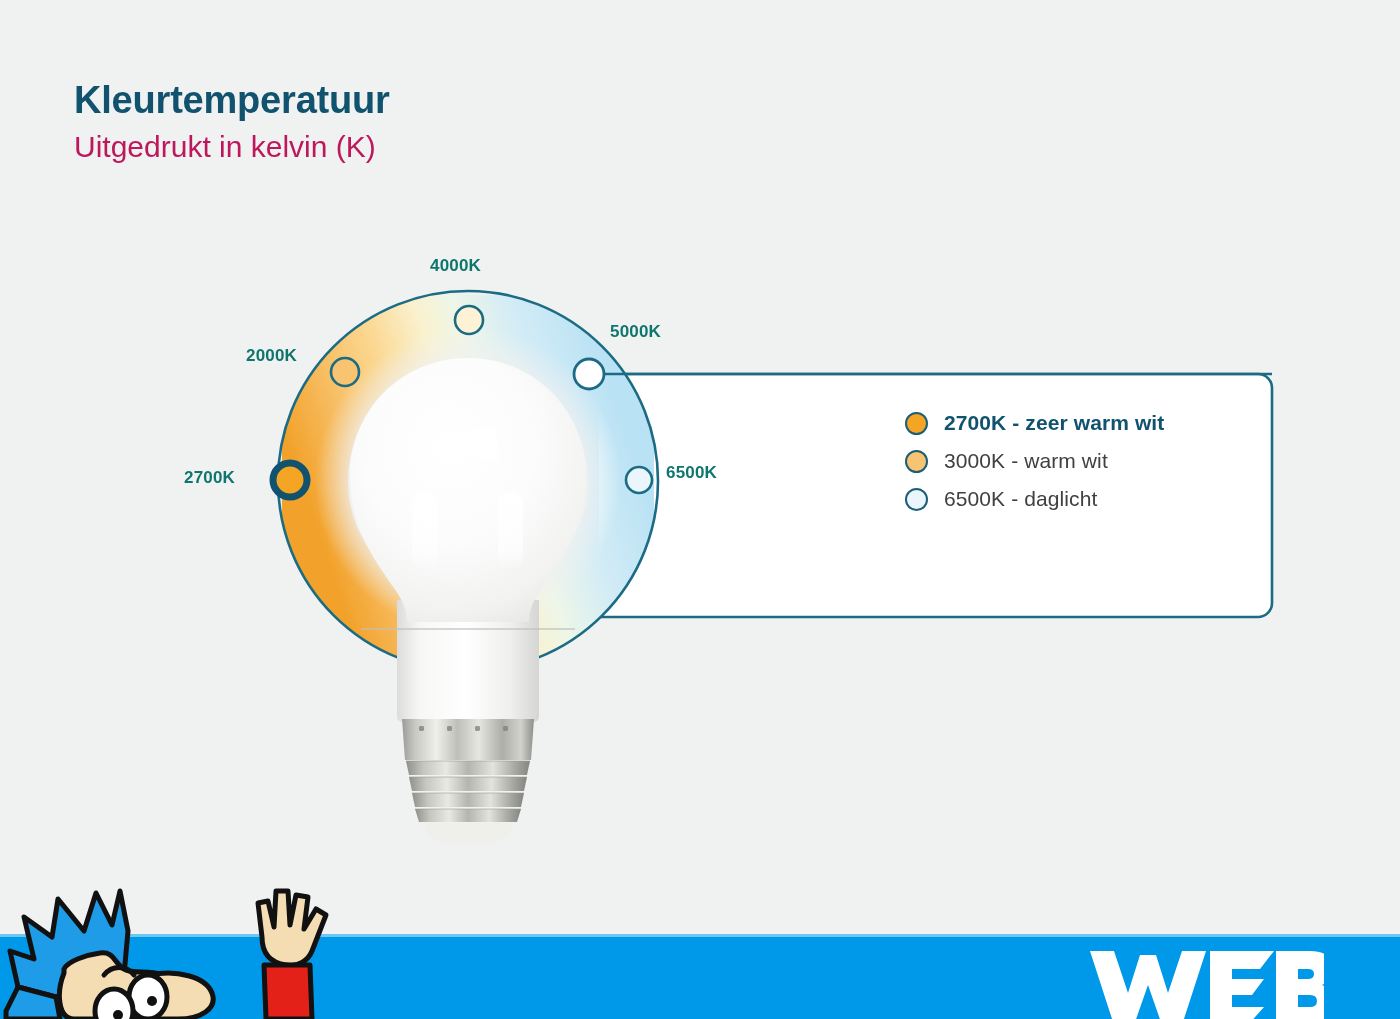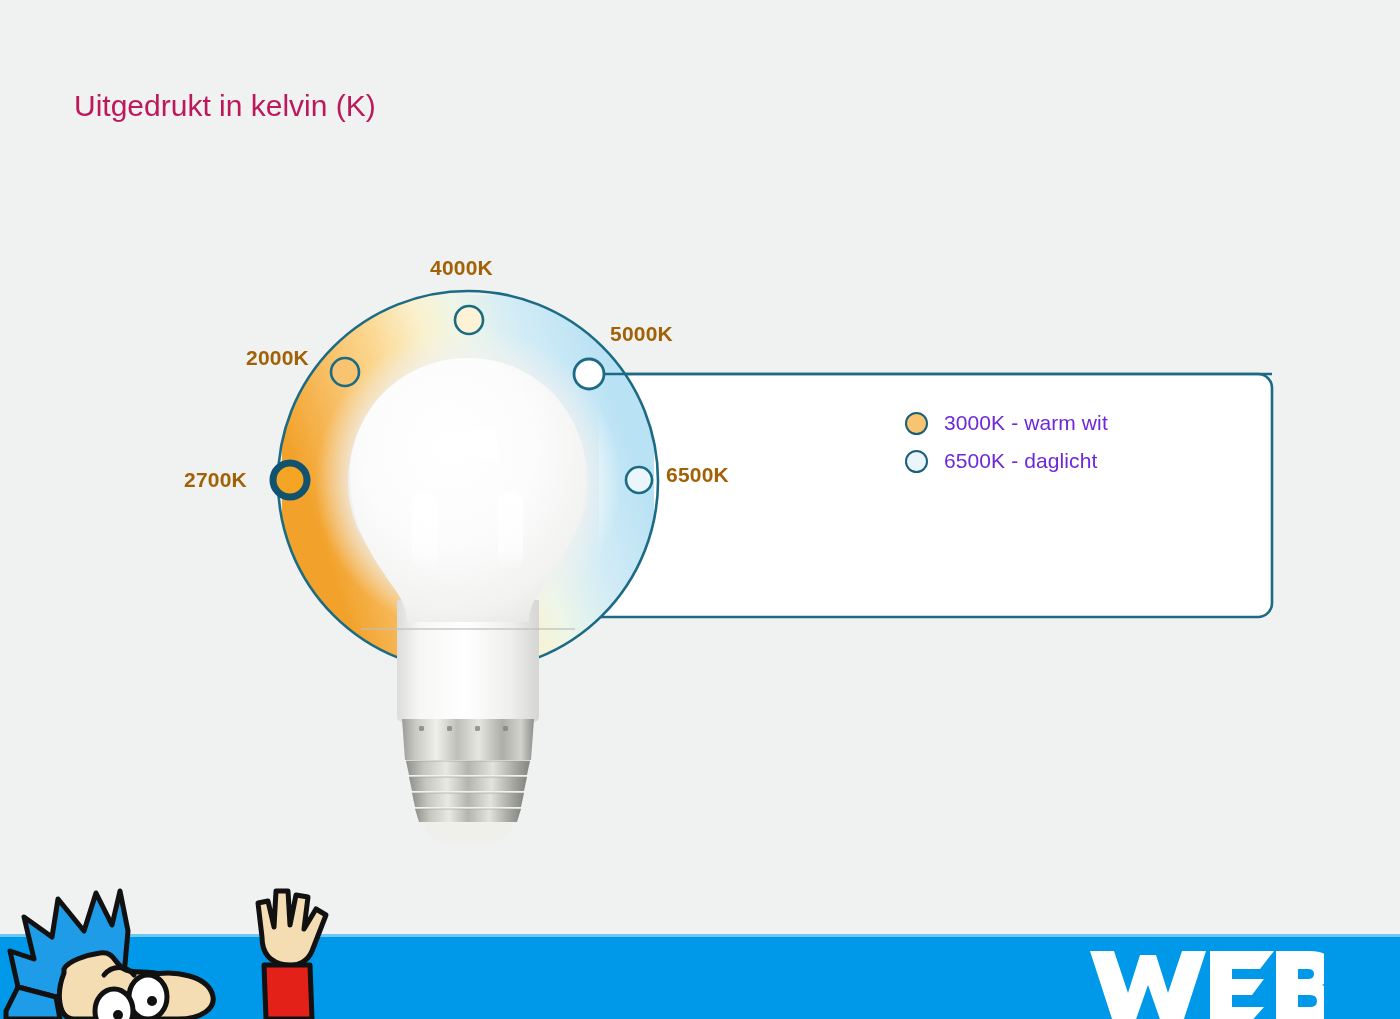--- a/index.html
+++ b/index.html
@@ -22,21 +22,21 @@
   #subtitle{
     font-size:30px;font-weight:400;color:#be185d;
     line-height:1.2;margin:8px 0 0 0;white-space:nowrap;
   }
 
   
   #diagram{position:absolute;left:0;top:0;width:1400px;height:1019px;}
 
   
   .klabel{
-    position:absolute;font-size:21px;font-weight:700;color:#a16207;
+    position:absolute;font-size:17px;font-weight:700;color:#0f766e;
     white-space:nowrap;letter-spacing:0.2px;
   }
   #lab2700{left:184px;top:468px;}
   #lab3000{left:246px;top:346px;}
   #lab4000{left:430px;top:256px;}
   #lab5000{left:610px;top:322px;}
   #lab6500{left:666px;top:463px;}
 
   
   #legend-list{
@@ -44,21 +44,21 @@
   }
   .legend-row{
     display:flex;align-items:center;height:38px;
   }
   .legend-dot{
     width:23px;height:23px;border-radius:50%;
     border:2.4px solid #1A5E78;box-sizing:border-box;
     flex:0 0 auto;margin-right:16px;
   }
   .legend-text{
-    font-size:21px;color:#6d28d9;white-space:nowrap;letter-spacing:0.1px;
+    font-size:21px;color:#404040;white-space:nowrap;letter-spacing:0.1px;
   }
   .legend-row.is-active .legend-text{font-weight:700;color:#11536E;}
 
   
   #bottom-bar{
     position:absolute;left:0;bottom:0;width:1400px;height:82px;
     background:#0099EA;
   }
   #bottom-bar-edge{
     position:absolute;left:0;bottom:82px;width:1400px;height:3px;
@@ -66,20 +66,21 @@
   }
   #logo{position:absolute;right:76px;bottom:-8px;width:236px;height:86px;}
   #mascot{position:absolute;left:0px;bottom:0px;width:345px;height:140px;}
 </style>
 </head>
 <body>
 
 <div class="stage">
 
   <div id="header">
+    <h1 id="title">Kleurtemperatuur</h1>
     <p id="subtitle">Uitgedrukt in kelvin (K)</p>
   </div>
 
   <svg id="diagram" viewBox="0 0 1400 1019">
     <defs>
 
       <linearGradient id="ringGrad" x1="0" y1="0.62" x2="1" y2="0.28">
         <stop offset="0.00" stop-color="#F2A22B"></stop>
         <stop offset="0.16" stop-color="#F7BB5E"></stop>
         <stop offset="0.34" stop-color="#FBD790"></stop>
@@ -198,20 +199,24 @@
   </svg>
 
   <div class="klabel" id="lab2700">2700K</div>
   <div class="klabel" id="lab3000">2000K</div>
   <div class="klabel" id="lab4000">4000K</div>
   <div class="klabel" id="lab5000">5000K</div>
   <div class="klabel" id="lab6500">6500K</div>
 
   <div id="legend-list">
 
+    <div class="legend-row is-active">
+      <span class="legend-dot" style="background:#F5A524"></span>
+      <span class="legend-text">2700K - zeer warm wit</span>
+    </div>
 
     <div class="legend-row">
       <span class="legend-dot" style="background:#F8C471"></span>
       <span class="legend-text">3000K - warm wit</span>
     </div>
 
 
 
     <div class="legend-row">
       <span class="legend-dot" style="background:#EAF6FC"></span>

